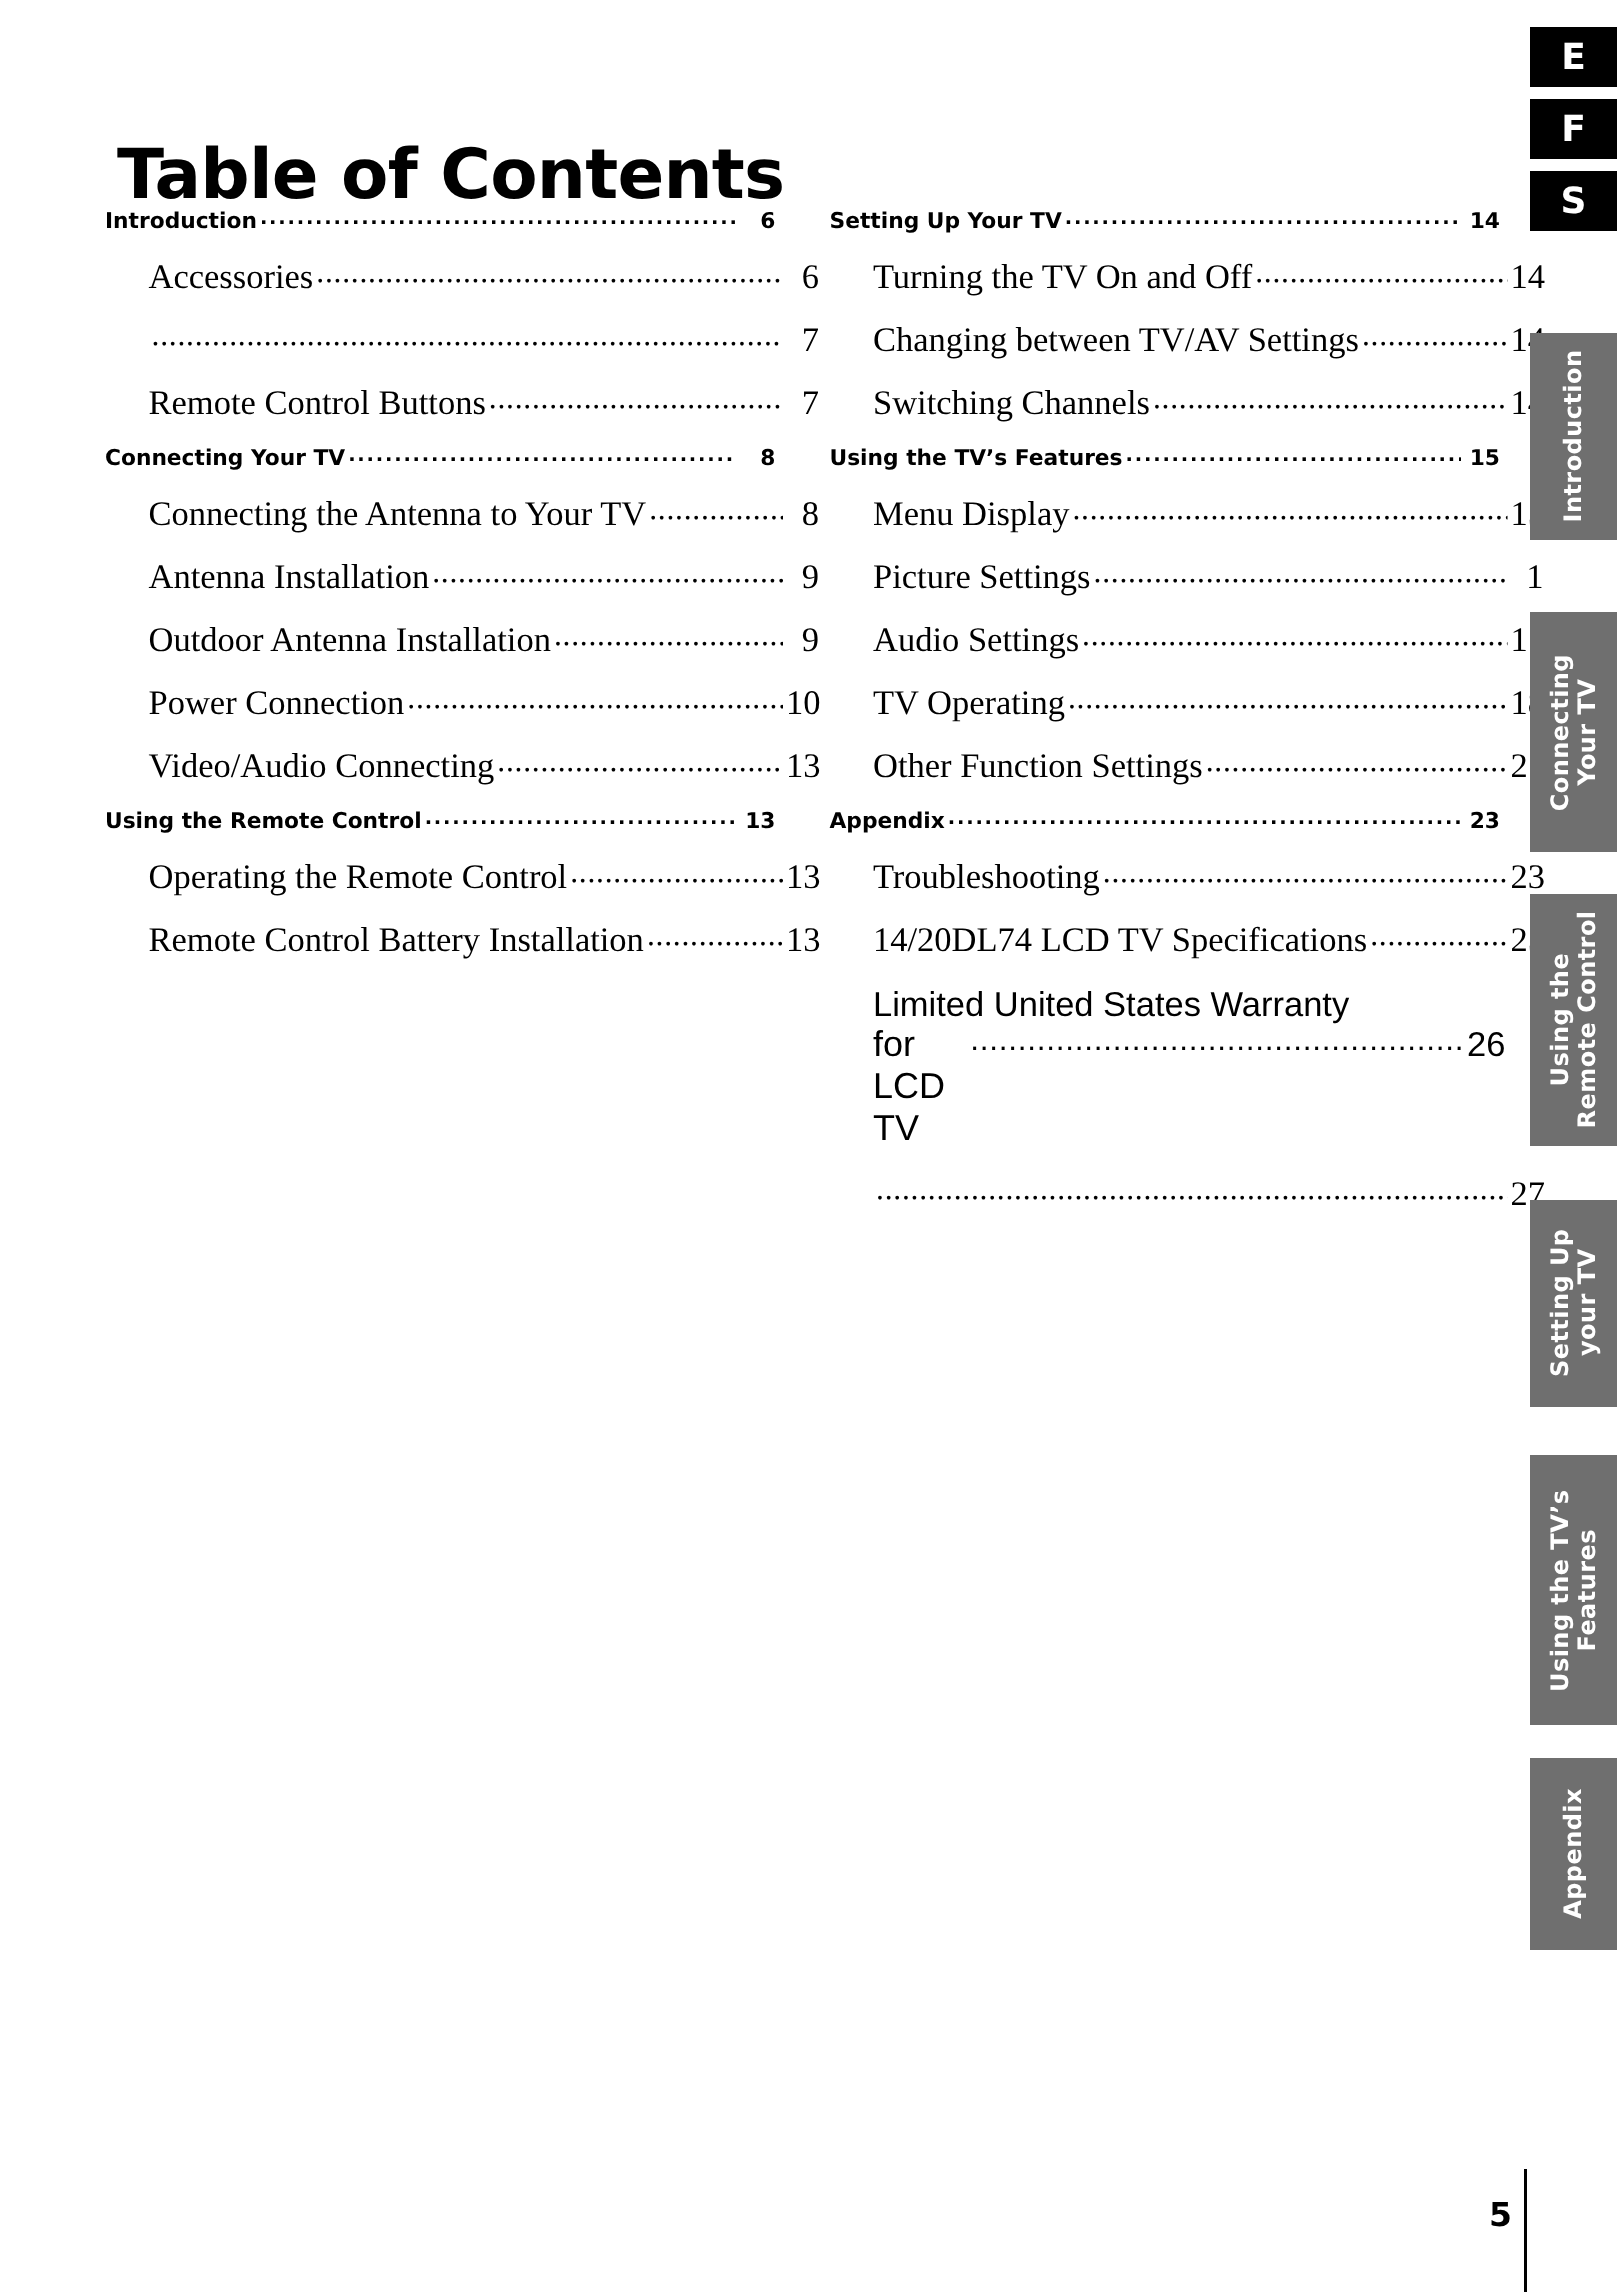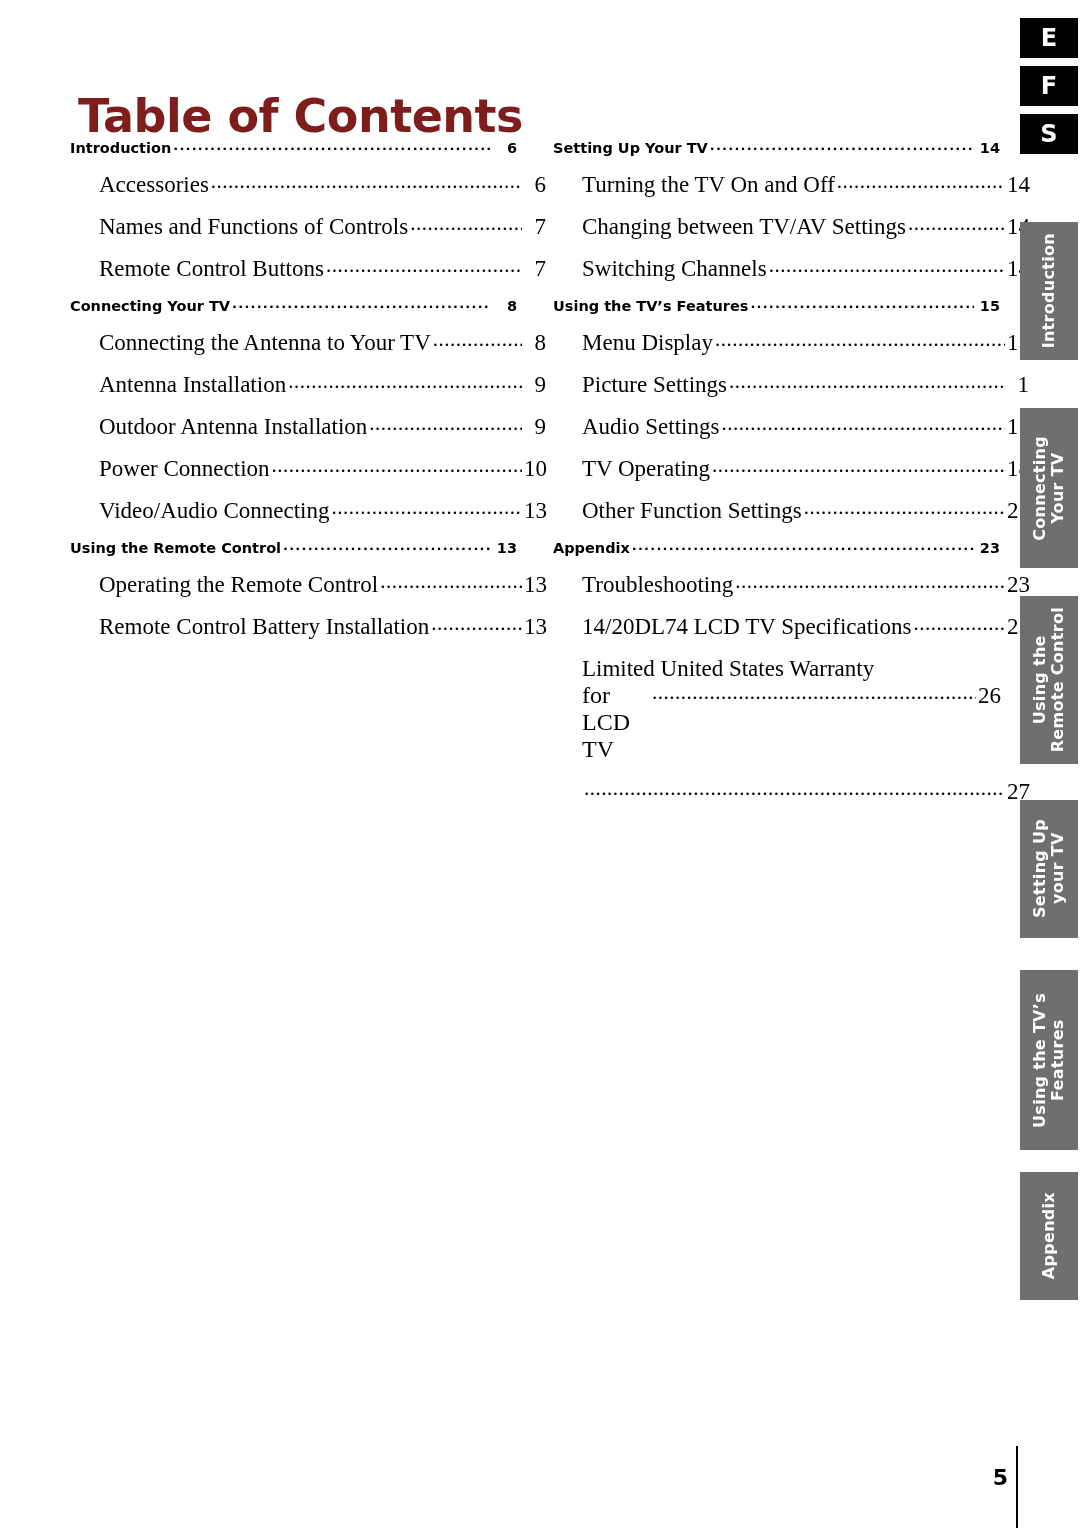--- a/index.html
+++ b/index.html
@@ -18,21 +18,21 @@
 
   
   .page-title {
     position: absolute;
     left: 78px;
     top: 58px;
     font-family: "DejaVu Sans", sans-serif;
     font-weight: bold;
     font-size: 46px;
     letter-spacing: -0.5px;
-    color: #7f1d1d;
+    color: #000000;
     white-space: nowrap;
   }
 
   
   .toc-columns {
     position: absolute;
     left: 70px;
     top: 140px;
     width: 930px;
     display: flex;
@@ -92,21 +92,21 @@
     bottom: 4px;
     font-size: 21px;
     letter-spacing: 0.5px;
   }
   .entry.sub .pg {
     min-width: 22px;
   }
 
   
   .entry-multiline {
-    font-family: Liberation Serif, serif;
+    font-family: Liberation Sans, sans-serif;
     font-size: 23px;
     padding-left: 29px;
     margin-top: 16px;
   }
   .entry-multiline .l1 {
     display: block;
   }
   .entry-multiline .l2row {
     display: flex;
     align-items: baseline;
@@ -208,21 +208,20 @@
       <span class="pg">6</span>
     </div>
 
     <div class="entry sub">
       <span class="label">Accessories</span>
       <span class="dots">...................................................................................................</span>
       <span class="pg">6</span>
     </div>
 
     <div class="entry sub">
-      <span class="label">Names and Functions of Controls</span>
       <span class="dots">...................................................................................................</span>
       <span class="pg">7</span>
     </div>
 
     <div class="entry sub">
       <span class="label">Remote Control Buttons</span>
       <span class="dots">...................................................................................................</span>
       <span class="pg">7</span>
     </div>
 

